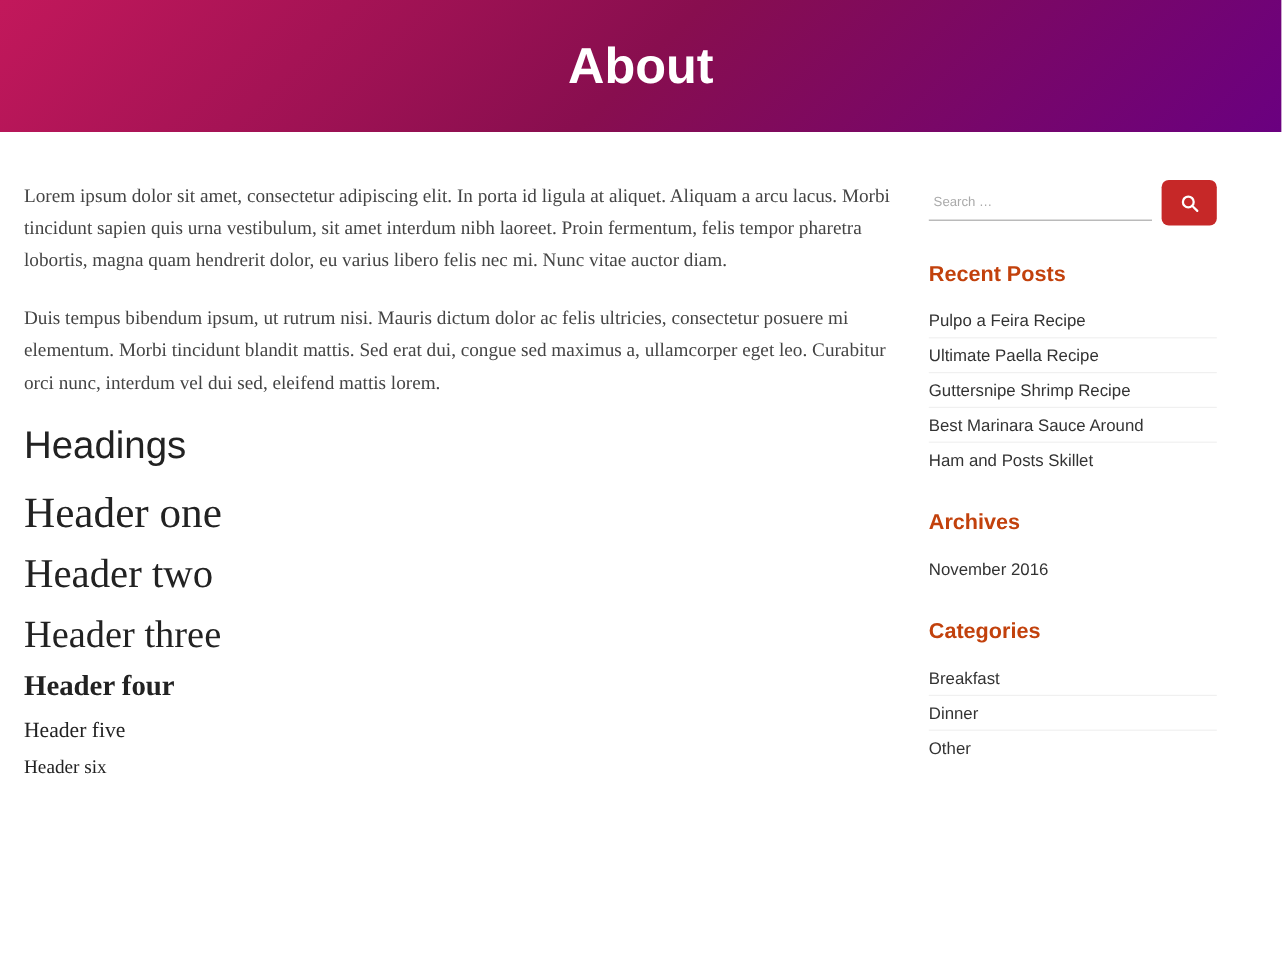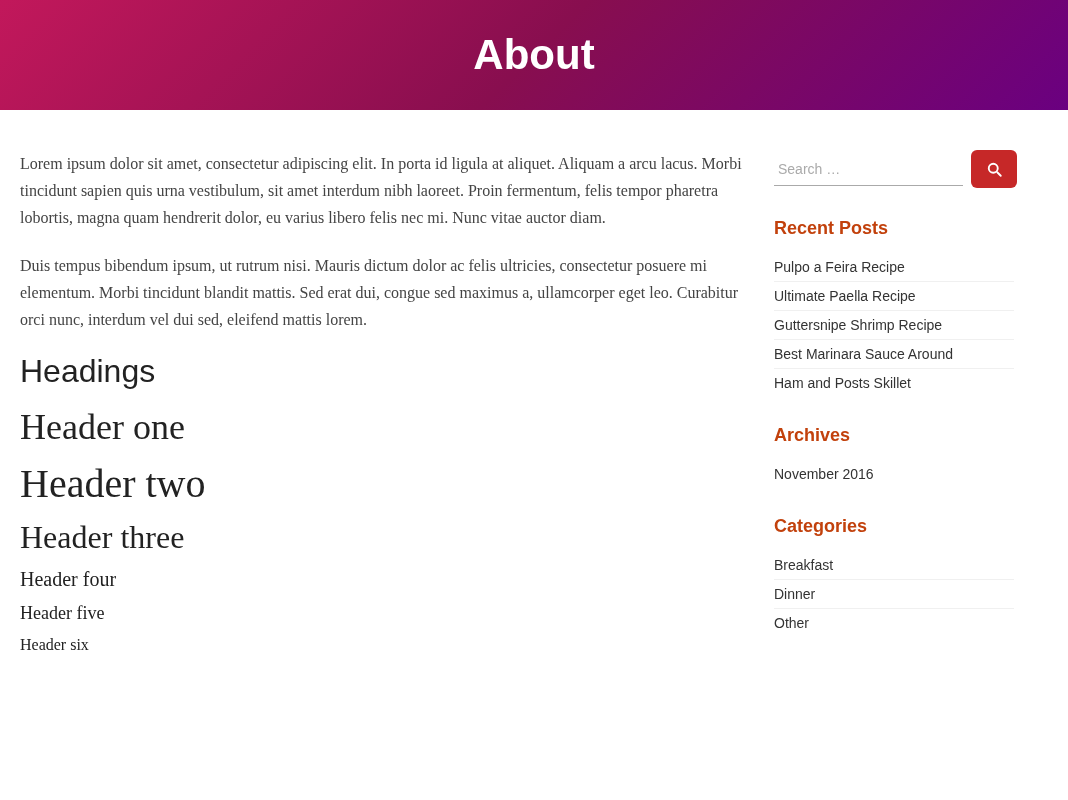--- a/index.html
+++ b/index.html
@@ -68,36 +68,36 @@
     }
 
     .main-content h1.demo {
       font-size: 36px;
       font-weight: 300;
       margin-bottom: 12px;
       color: #222;
     }
 
     .main-content h2.demo {
-      font-size: 40px;
+      font-size: 34px;
       font-weight: 300;
       margin-bottom: 12px;
       color: #222;
     }
 
     .main-content h3.demo {
       font-size: 32px;
       font-weight: 400;
       margin-bottom: 12px;
       color: #222;
     }
 
     .main-content h4.demo {
-      font-size: 20px;
-      font-weight: 400;
+      font-size: 24px;
+      font-weight: 700;
       margin-bottom: 12px;
       color: #222;
     }
 
     .main-content h5.demo {
       font-size: 18px;
       font-weight: 300;
       margin-bottom: 12px;
       color: #222;
     }
@@ -115,21 +115,21 @@
       align-items: center;
       margin-bottom: 30px;
       gap: 0;
     }
 
     .sidebar-search input {
       flex: 1;
       border: none;
       border-bottom: 1px solid #aaa;
       padding: 8px 4px;
-      font-size: 14px;
+      font-size: 11px;
       outline: none;
       color: #999;
       font-family: Arial, sans-serif;
     }
 
     .sidebar-search input::placeholder {
       color: #aaa;
     }
 
     .search-btn {

